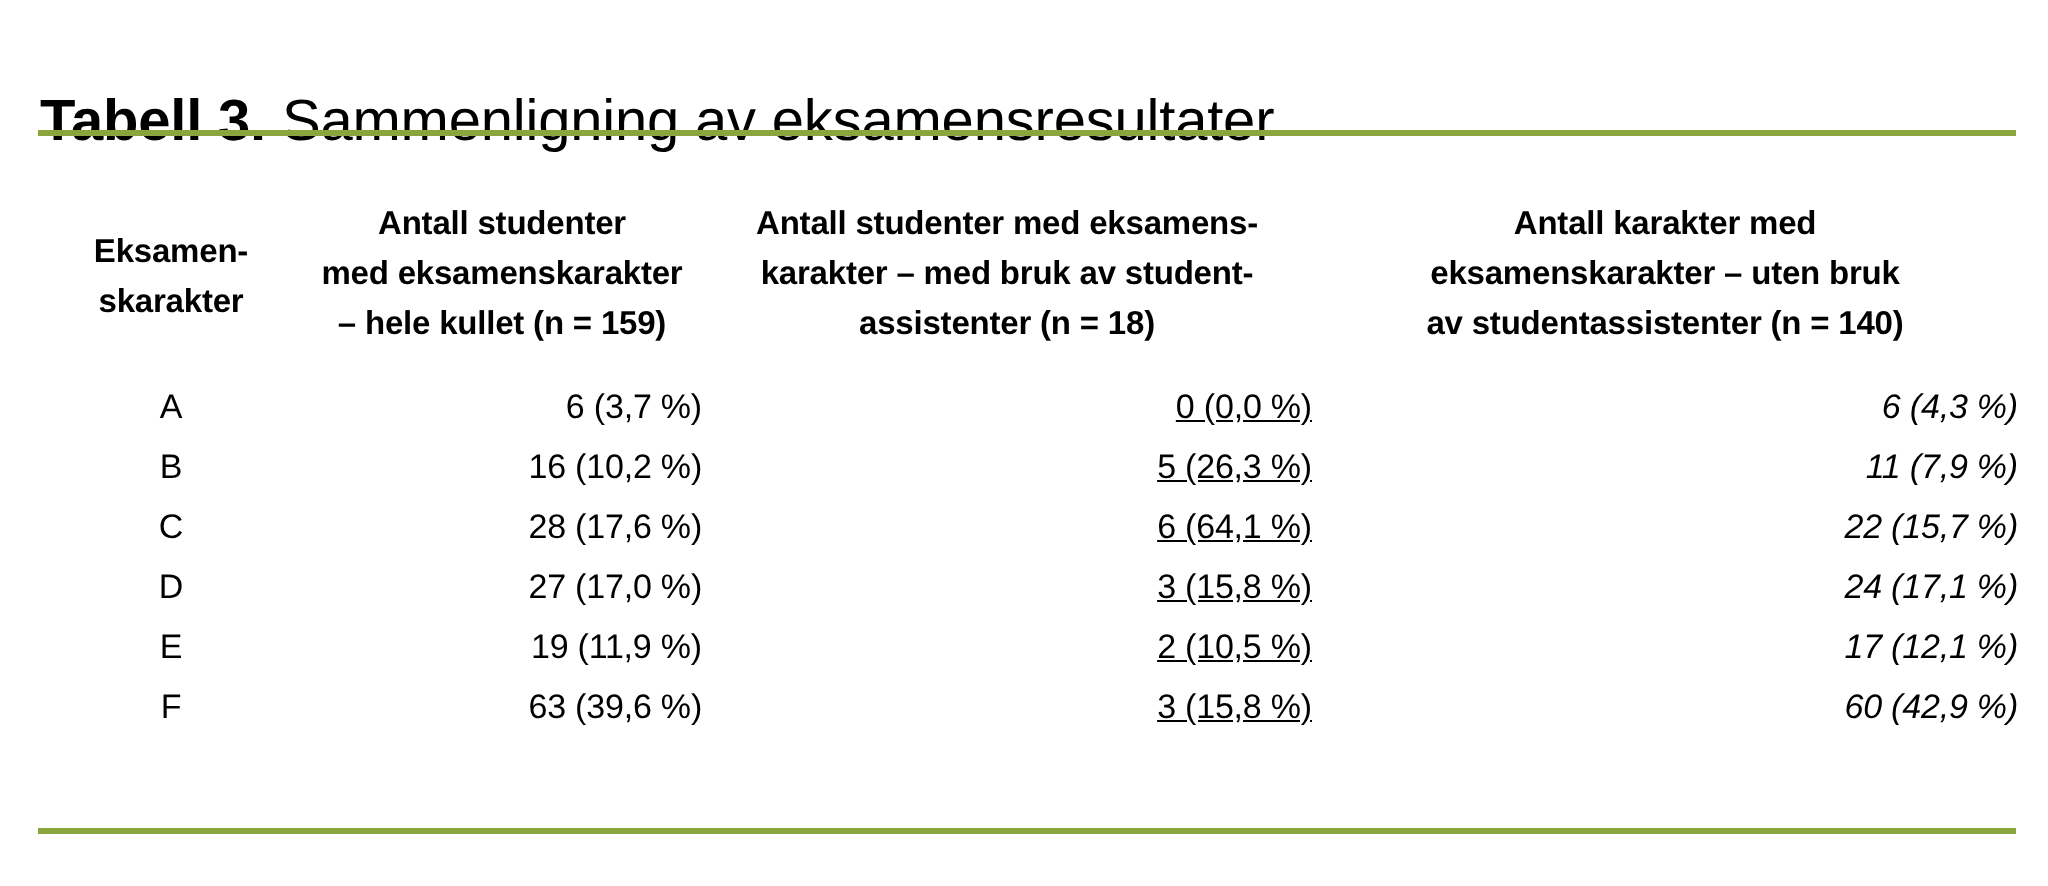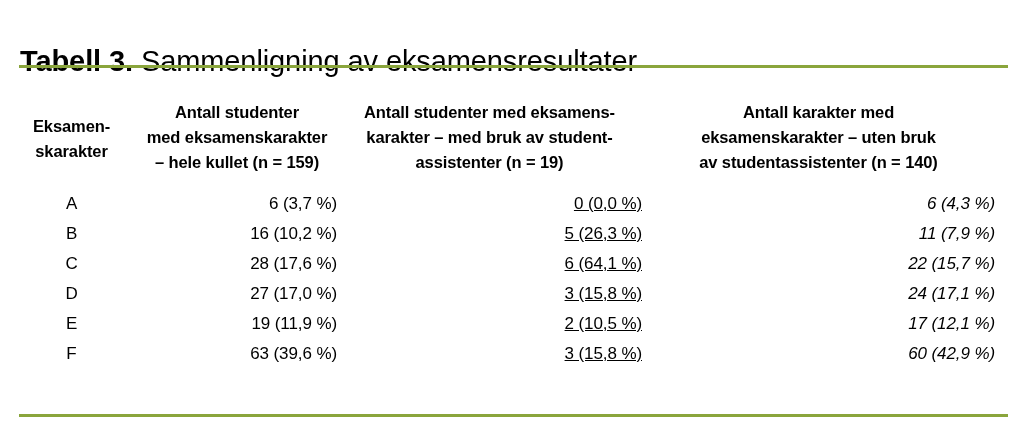--- a/index.html
+++ b/index.html
@@ -48,21 +48,21 @@
     width: 989px;
     height: 3px;
     background: #8aa53c;
   }
   .rule-top { top: 65px; }
   .rule-bottom { top: 414px; }
 
   
   table.grades {
     position: absolute;
-    left: 6px;
+    left: 20px;
     top: 100px;
     width: 989px;
     border-collapse: collapse;
     table-layout: fixed;
   }
 
   table.grades col.c1 { width: 131px; }
   table.grades col.c2 { width: 200px; }
   table.grades col.c3 { width: 305px; }
   table.grades col.c4 { width: 353px; }
@@ -126,21 +126,21 @@
           <span class="hdr-line">skarakter</span>
         </th>
         <th>
           <span class="hdr-line">Antall studenter</span>
           <span class="hdr-line">med eksamenskarakter</span>
           <span class="hdr-line">– hele kullet (n = 159)</span>
         </th>
         <th>
           <span class="hdr-line">Antall studenter med eksamens-</span>
           <span class="hdr-line">karakter – med bruk av student-</span>
-          <span class="hdr-line">assistenter (n = 19)</span>
+          <span class="hdr-line">assistenter (n = 18)</span>
         </th>
         <th>
           <span class="hdr-line">Antall karakter med</span>
           <span class="hdr-line">eksamenskarakter – uten bruk</span>
           <span class="hdr-line">av studentassistenter (n = 140)</span>
         </th>
       </tr>
     </thead>
     <tbody id="table-body">
         <tr>

